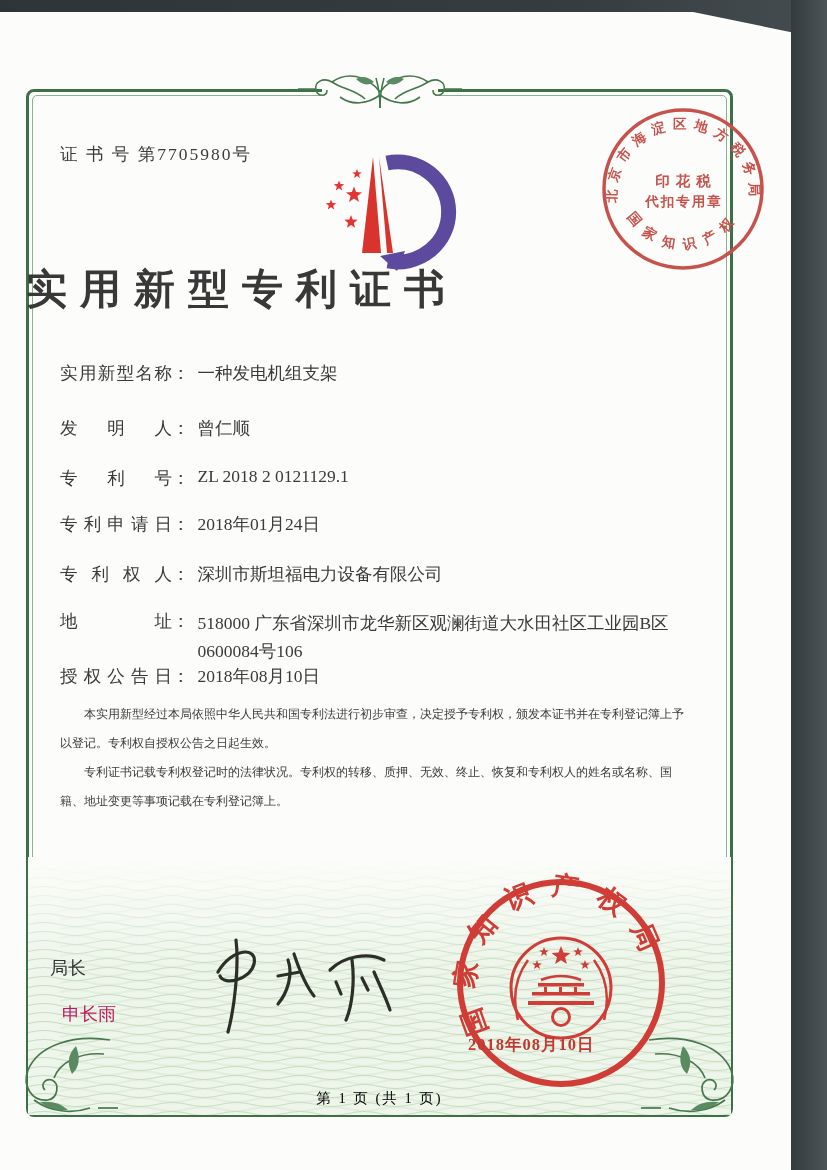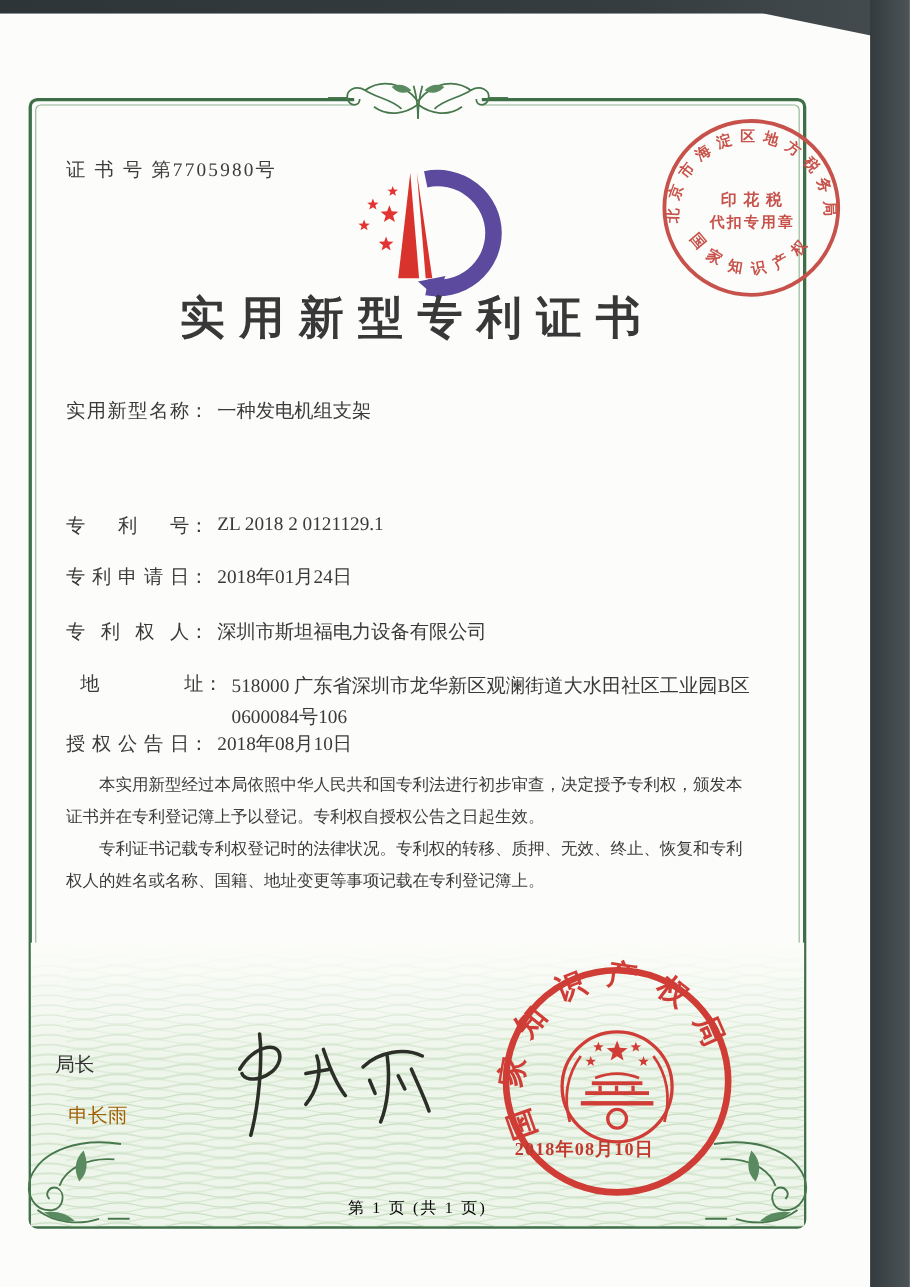--- a/index.html
+++ b/index.html
@@ -29,41 +29,41 @@
   .guilloche{position:absolute;left:28px;top:845px;width:703px;height:258px;}
   .guilloche-fade{
     position:absolute;left:28px;top:845px;width:703px;height:110px;
     background:linear-gradient(180deg,#fcfdfa 0%, rgba(252,253,250,0) 100%);
   }
   .cert-no{
     position:absolute;left:60px;top:130px;font-size:17.5px;color:#3c3c3c;
     letter-spacing:2px;
   }
   .doc-title{
-    position:absolute;left:26px;top:250px;width:707px;text-align:center;
+    position:absolute;left:26px;top:250px;width:707px;
     font-size:41px;font-weight:bold;color:#383838;letter-spacing:13px;
   }
   .svg-abs{position:absolute;}
   .field-row{position:absolute;left:60px;font-size:17.5px;color:#3a3a3a;white-space:nowrap;}
   .field-row .lab{
     display:inline-block;width:112px;text-align:justify;text-align-last:justify;
     vertical-align:top;
   }
   .field-row .col{vertical-align:top;}
   .field-row .val{display:inline-block;vertical-align:top;margin-left:8px;}
   .field-row .val.wrap{white-space:normal;width:528px;line-height:28px;}
   .grant-no{position:absolute;left:455px;font-size:17.5px;color:#3a3a3a;white-space:nowrap;}
   .grant-no .lab{display:inline-block;width:100px;text-align:justify;text-align-last:justify;}
   .paras{
-    position:absolute;left:60px;top:688px;width:628px;font-size:15px;
+    position:absolute;left:60px;top:688px;width:628px;font-size:12px;
     line-height:29px;color:#3b3b3b;z-index:3;
   }
   .paras p{margin:0;text-indent:2em;}
   .issuer-title{position:absolute;left:50px;top:944px;font-size:18px;color:#333;z-index:3;}
-  .issuer-name{position:absolute;left:62px;top:990px;font-size:18px;color:#a16207;z-index:3;}
+  .issuer-name{position:absolute;left:62px;top:990px;font-size:18px;color:#be185d;z-index:3;}
   .seal-date{
     position:absolute;left:468px;top:1022px;width:180px;z-index:4;
     font-size:16.5px;font-weight:bold;color:#c2392f;letter-spacing:1px;
   }
   .page-footer{
     position:absolute;left:26px;top:1077px;width:707px;text-align:center;
     font-size:14.5px;color:#000000;z-index:3;letter-spacing:2px;
   }
   .z2{z-index:2;} .z3{z-index:3;}
 </style>
@@ -157,30 +157,33 @@
     <polygon fill="#e23433" points="29.0,37.5 31.1,43.1 37.1,43.4 32.4,47.1 34.0,52.9 29.0,49.6 24.0,52.9 25.6,47.1 20.9,43.4 26.9,43.1"></polygon>
     <polygon fill="#e23433" points="6.0,50.5 7.4,54.1 11.2,54.3 8.2,56.7 9.2,60.4 6.0,58.3 2.8,60.4 3.8,56.7 0.8,54.3 4.6,54.1"></polygon>
     <polygon fill="#e23433" points="26.0,66.0 27.7,70.6 32.7,70.8 28.8,73.9 30.1,78.7 26.0,75.9 21.9,78.7 23.2,73.9 19.3,70.8 24.3,70.6"></polygon>
   </svg>
 
   <div class="doc-title">实用新型专利证书</div>
 
   <div class="field-row" style="top:349px;">
     <span class="lab">实用新型名称</span><span class="col">：</span><span class="val">一种发电机组支架</span>
   </div>
+  <div class="field-row" style="top:404px;">
+    <span class="lab">发明人</span><span class="col">：</span><span class="val">曾仁顺</span>
+  </div>
   <div class="field-row" style="top:454px;">
     <span class="lab">专利号</span><span class="col">：</span><span class="val">ZL 2018 2 0121129.1</span>
   </div>
   <div class="field-row" style="top:500px;">
     <span class="lab">专利申请日</span><span class="col">：</span><span class="val">2018年01月24日</span>
   </div>
   <div class="field-row" style="top:550px;">
     <span class="lab">专利权人</span><span class="col">：</span><span class="val">深圳市斯坦福电力设备有限公司</span>
   </div>
-  <div class="field-row" style="top:597px;margin-left:13px;">
+  <div class="field-row" style="top:597px;">
     <span class="lab">地址</span><span class="col">：</span><span class="val wrap">518000 广东省深圳市龙华新区观澜街道大水田社区工业园B区0600084号106</span>
   </div>
   <div class="field-row" style="top:652px;">
     <span class="lab">授权公告日</span><span class="col">：</span><span class="val">2018年08月10日</span>
   </div>
 
   <div class="paras">
     <p>本实用新型经过本局依照中华人民共和国专利法进行初步审查，决定授予专利权，颁发本证书并在专利登记簿上予以登记。专利权自授权公告之日起生效。</p>
     <p>专利证书记载专利权登记时的法律状况。专利权的转移、质押、无效、终止、恢复和专利权人的姓名或名称、国籍、地址变更等事项记载在专利登记簿上。</p>
   </div>

